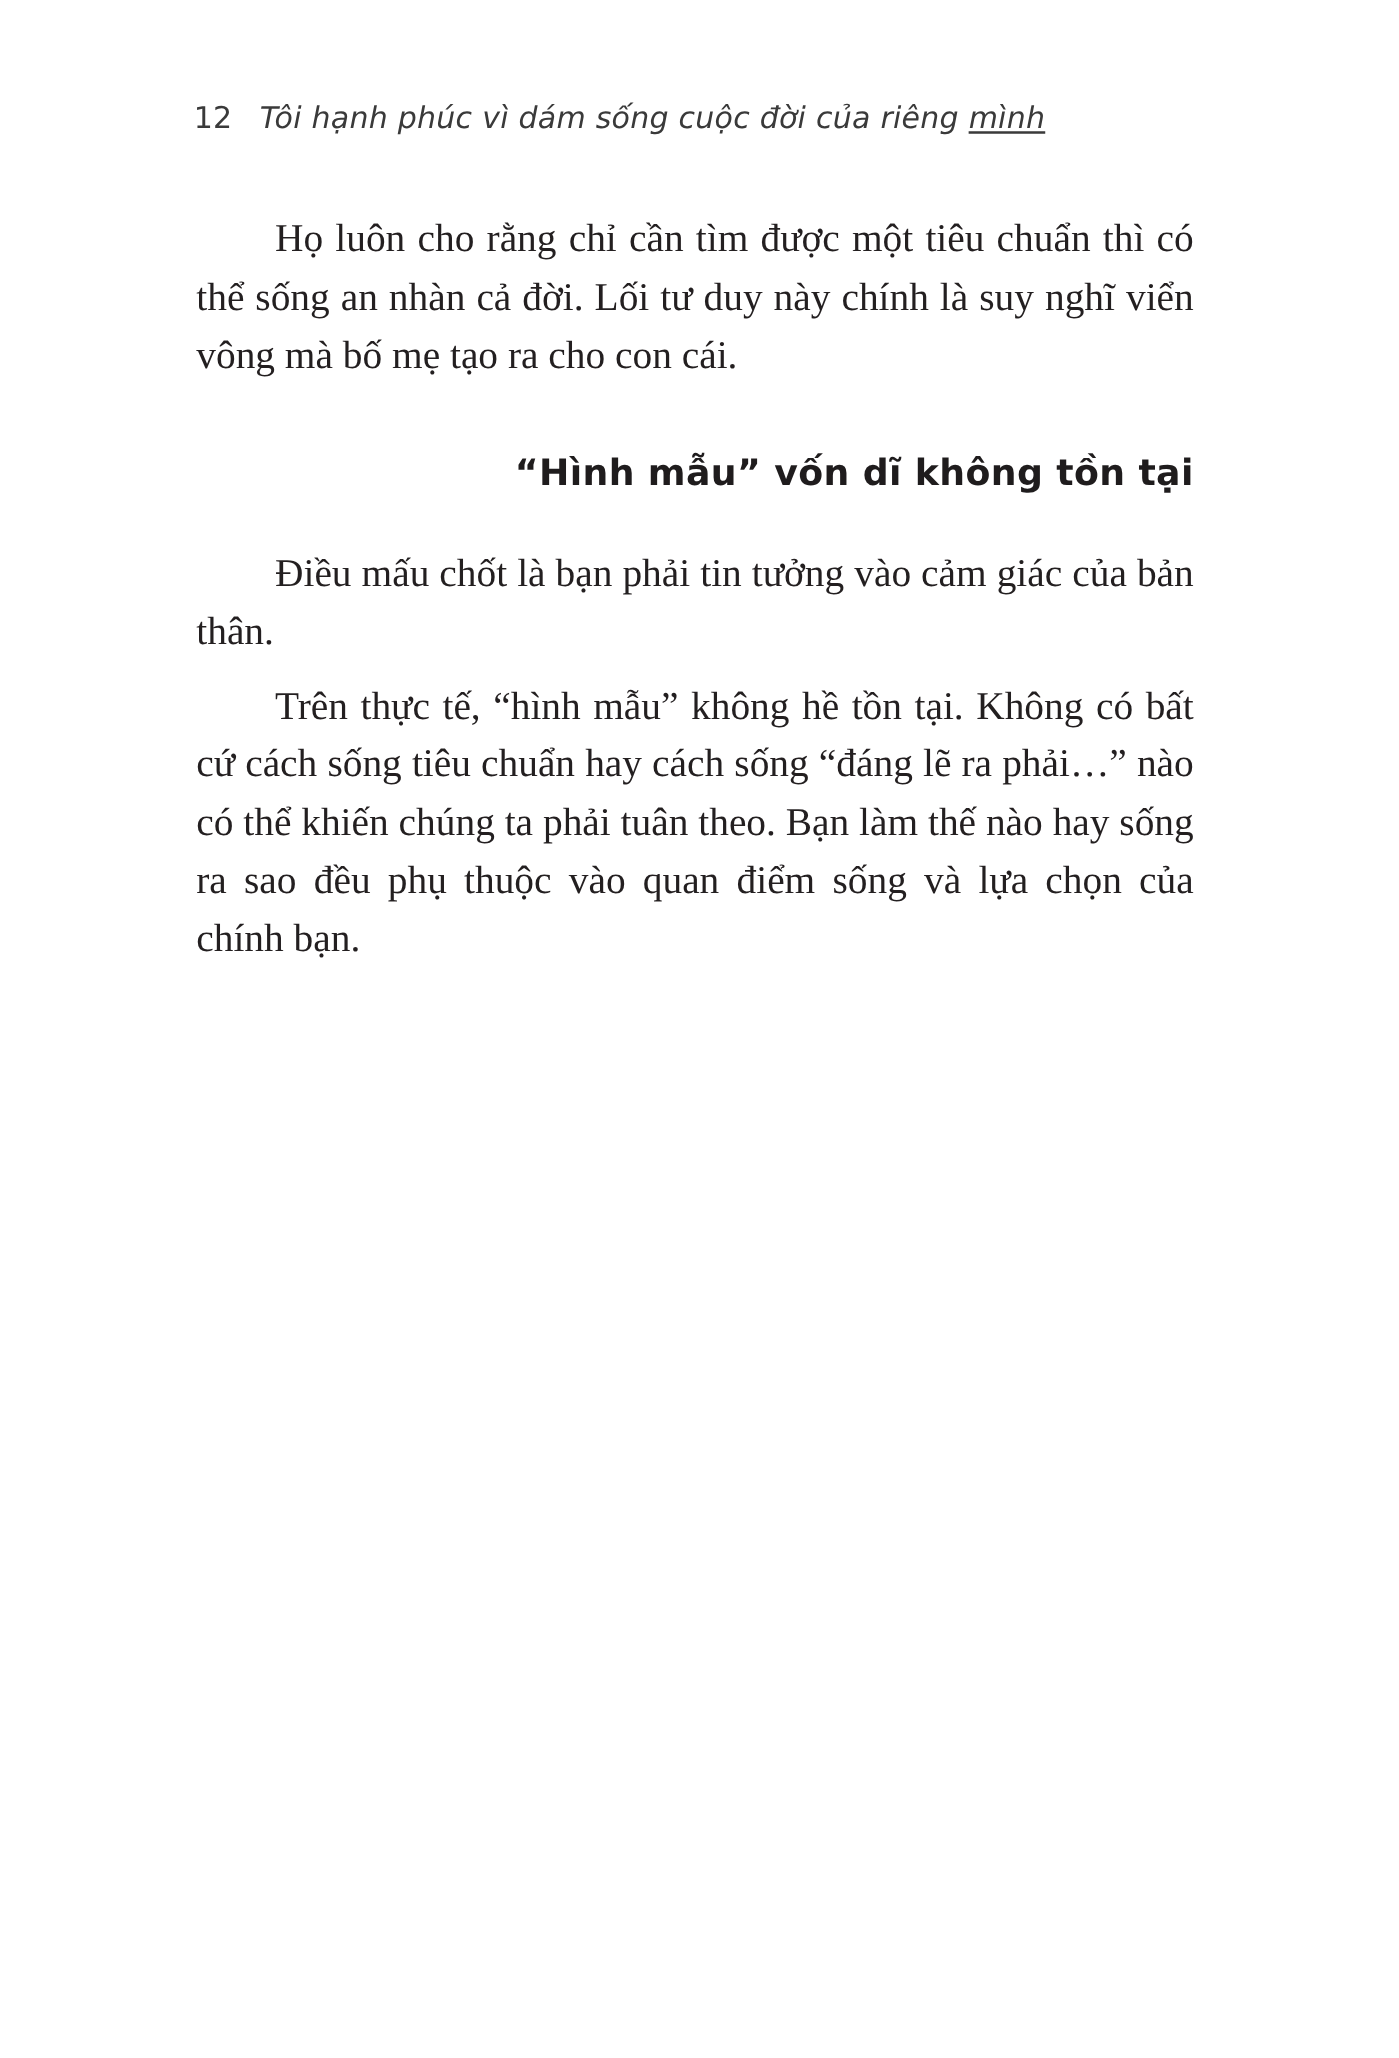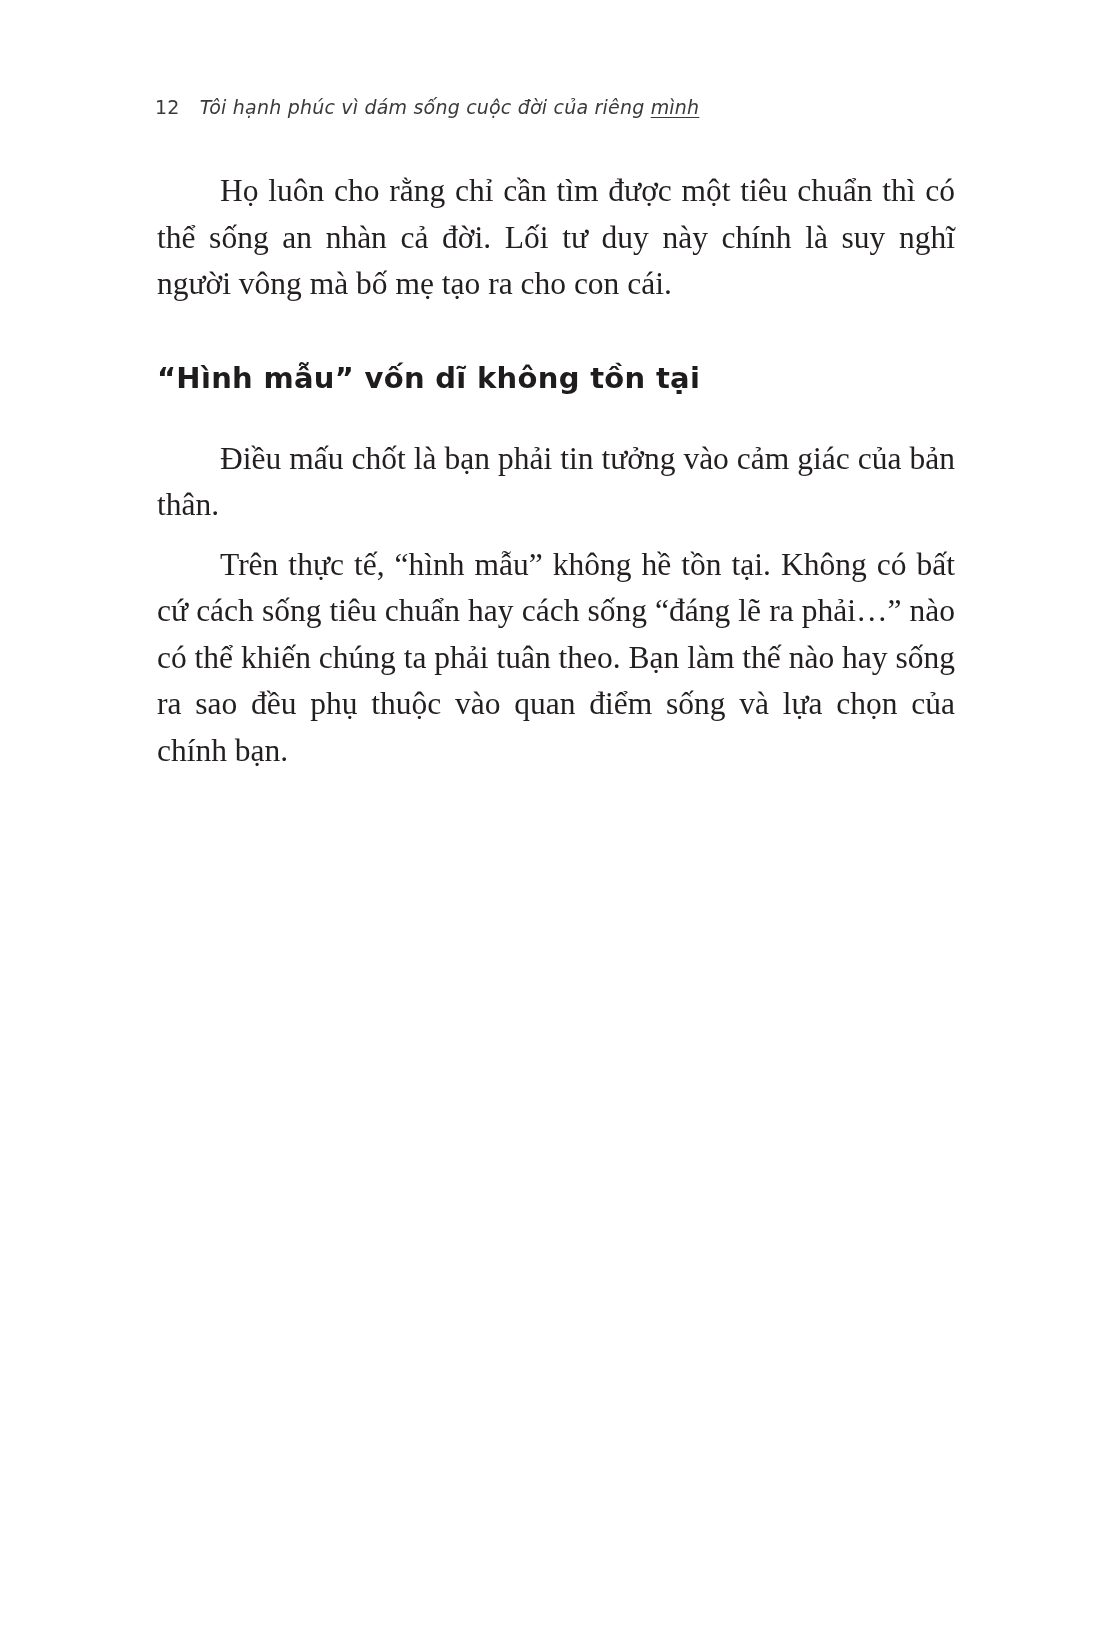--- a/index.html
+++ b/index.html
@@ -10,24 +10,24 @@
     body {
       width: 1119px;
       height: 1646px;
       position: relative;
       overflow: hidden;
       color: #231f20;
     }
     .running-header {
       position: absolute;
       left: 155px;
-      top: 96px;
+      top: 80px;
       font-family: "DejaVu Sans", sans-serif;
       font-style: italic;
-      font-size: 19px;
+      font-size: 24px;
       color: #3a3a3a;
       letter-spacing: 0.2px;
       white-space: nowrap;
     }
     .running-header .page-num {
       font-style: normal;
       margin-right: 14px;
     }
     .running-header .underlined {
       text-decoration: underline;
@@ -49,36 +49,36 @@
       text-indent: 63px;
     }
     .text-block p.cont {
       text-indent: 0;
     }
     .section-heading {
       font-family: "DejaVu Sans", sans-serif;
       font-weight: bold;
       font-size: 29px;
       line-height: 40px;
-      text-align: left;
+      text-align: right;
       margin: 50px 0 38px 0;
       color: #1f1c1d;
       text-indent: 0;
       letter-spacing: 0.3px;
     }
   </style>
 </head>
 <body>
 
 <div class="running-header">
   <span class="page-num">12</span>
   <span>Tôi hạnh phúc vì dám sống cuộc đời của riêng</span>
   <span class="underlined">mình</span>
 </div>
 
 <div class="text-block">
-  <p>Họ luôn cho rằng chỉ cần tìm được một tiêu chuẩn thì có thể sống an nhàn cả đời. Lối tư duy này chính là suy nghĩ người vông mà bố mẹ tạo ra cho con cái.</p>
+  <p>Họ luôn cho rằng chỉ cần tìm được một tiêu chuẩn thì có thể sống an nhàn cả đời. Lối tư duy này chính là suy nghĩ viển vông mà bố mẹ tạo ra cho con cái.</p>
 
   <h2 class="section-heading">“Hình mẫu” vốn dĩ không tồn tại</h2>
 
   <p>Điều mấu chốt là bạn phải tin tưởng vào cảm giác của bản thân.</p>
   <p>Trên thực tế, “hình mẫu” không hề tồn tại. Không có bất cứ cách sống tiêu chuẩn hay cách sống “đáng lẽ ra phải…” nào có thể khiến chúng ta phải tuân theo. Bạn làm thế nào hay sống ra sao đều phụ thuộc vào quan điểm sống và lựa chọn của chính bạn.</p>
 </div>
 
 </body></html>

